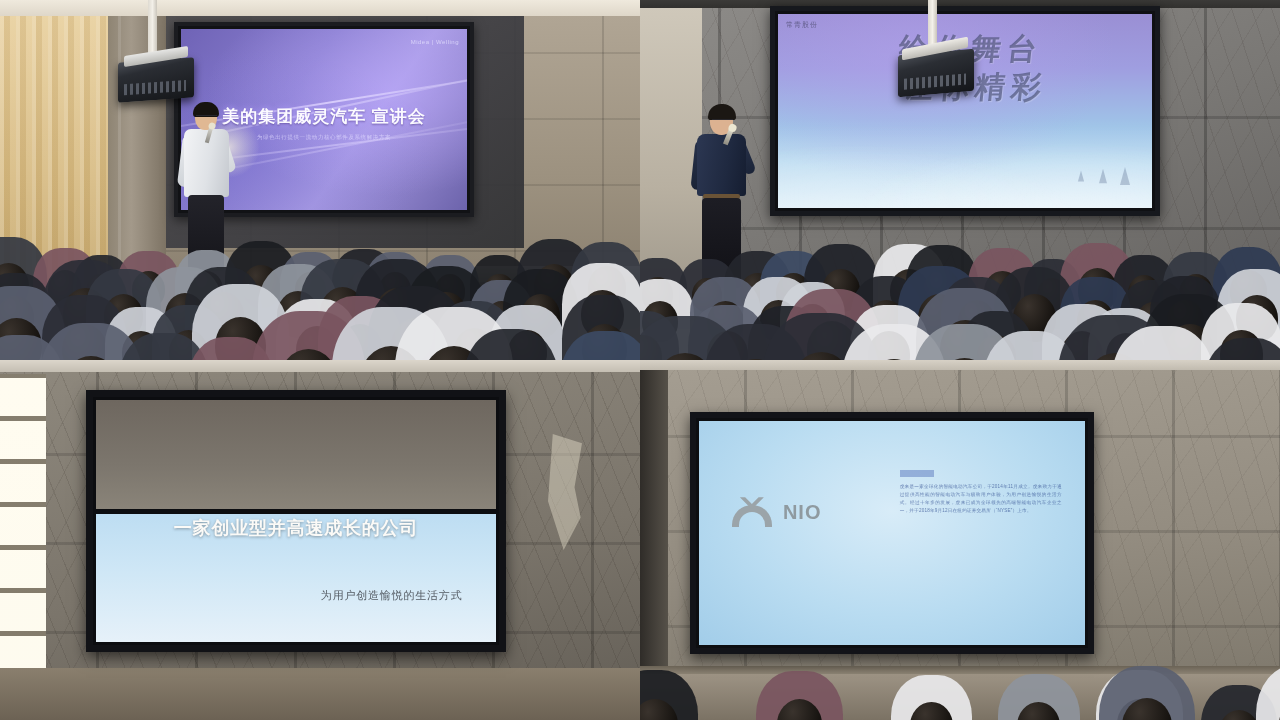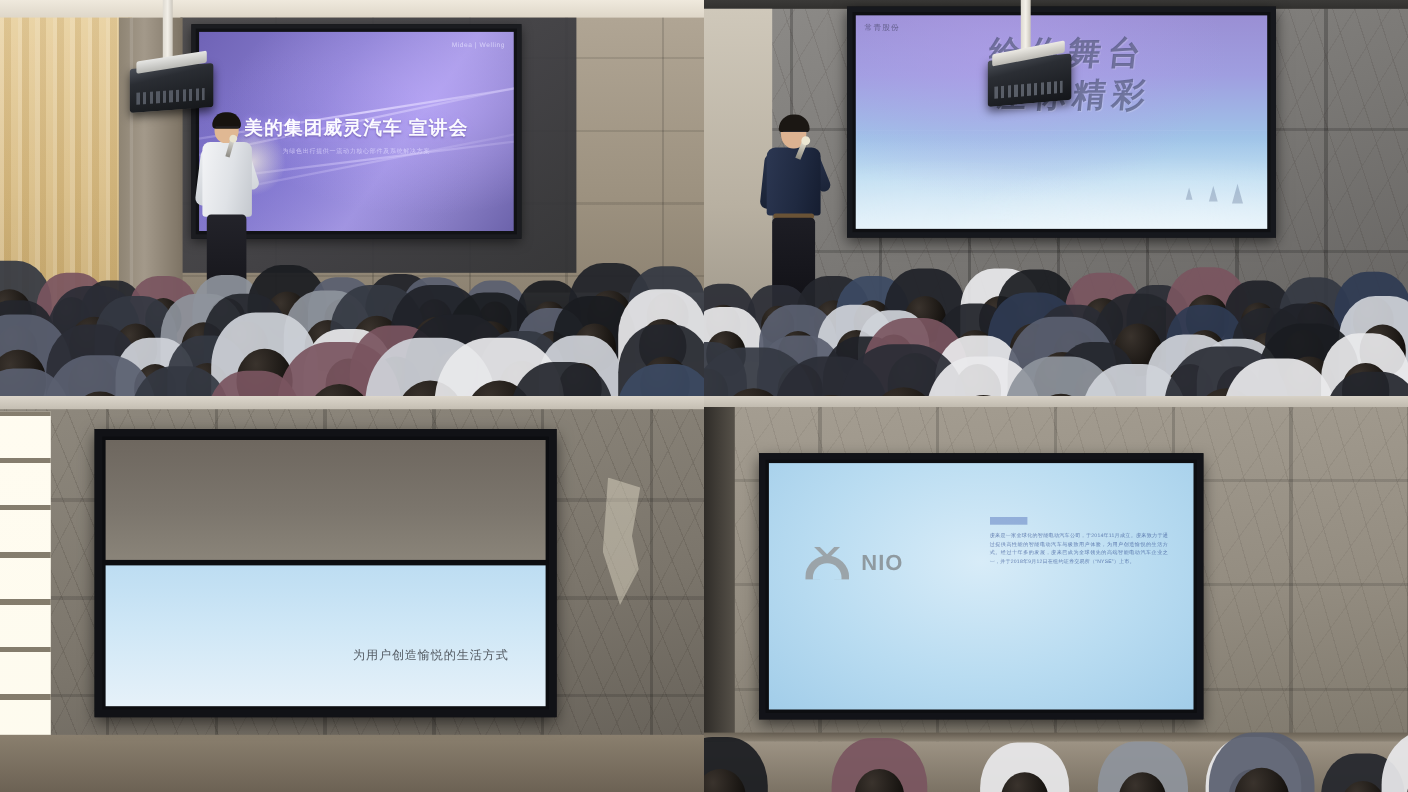--- a/index.html
+++ b/index.html
@@ -746,20 +746,21 @@
     <div class="ceiling"></div>
     <div class="wall"></div>
     <div class="veins"></div>
     <div class="windowL"></div>
     <div class="stain"></div>
     <div class="floor"></div>
 
     <div class="screenFrame">
       <div class="slideTop"></div>
       <div class="slideBot"></div>
+      <div class="slideHead">一家创业型并高速成长的公司</div>
       <div class="slideFoot">为用户创造愉悦的生活方式</div>
     </div>
 
   </div>
 
   <div class="panel" id="p4">
     <div class="ceiling"></div>
     <div class="wall"></div>
     <div class="veins"></div>
     <div class="darkLeft"></div>

